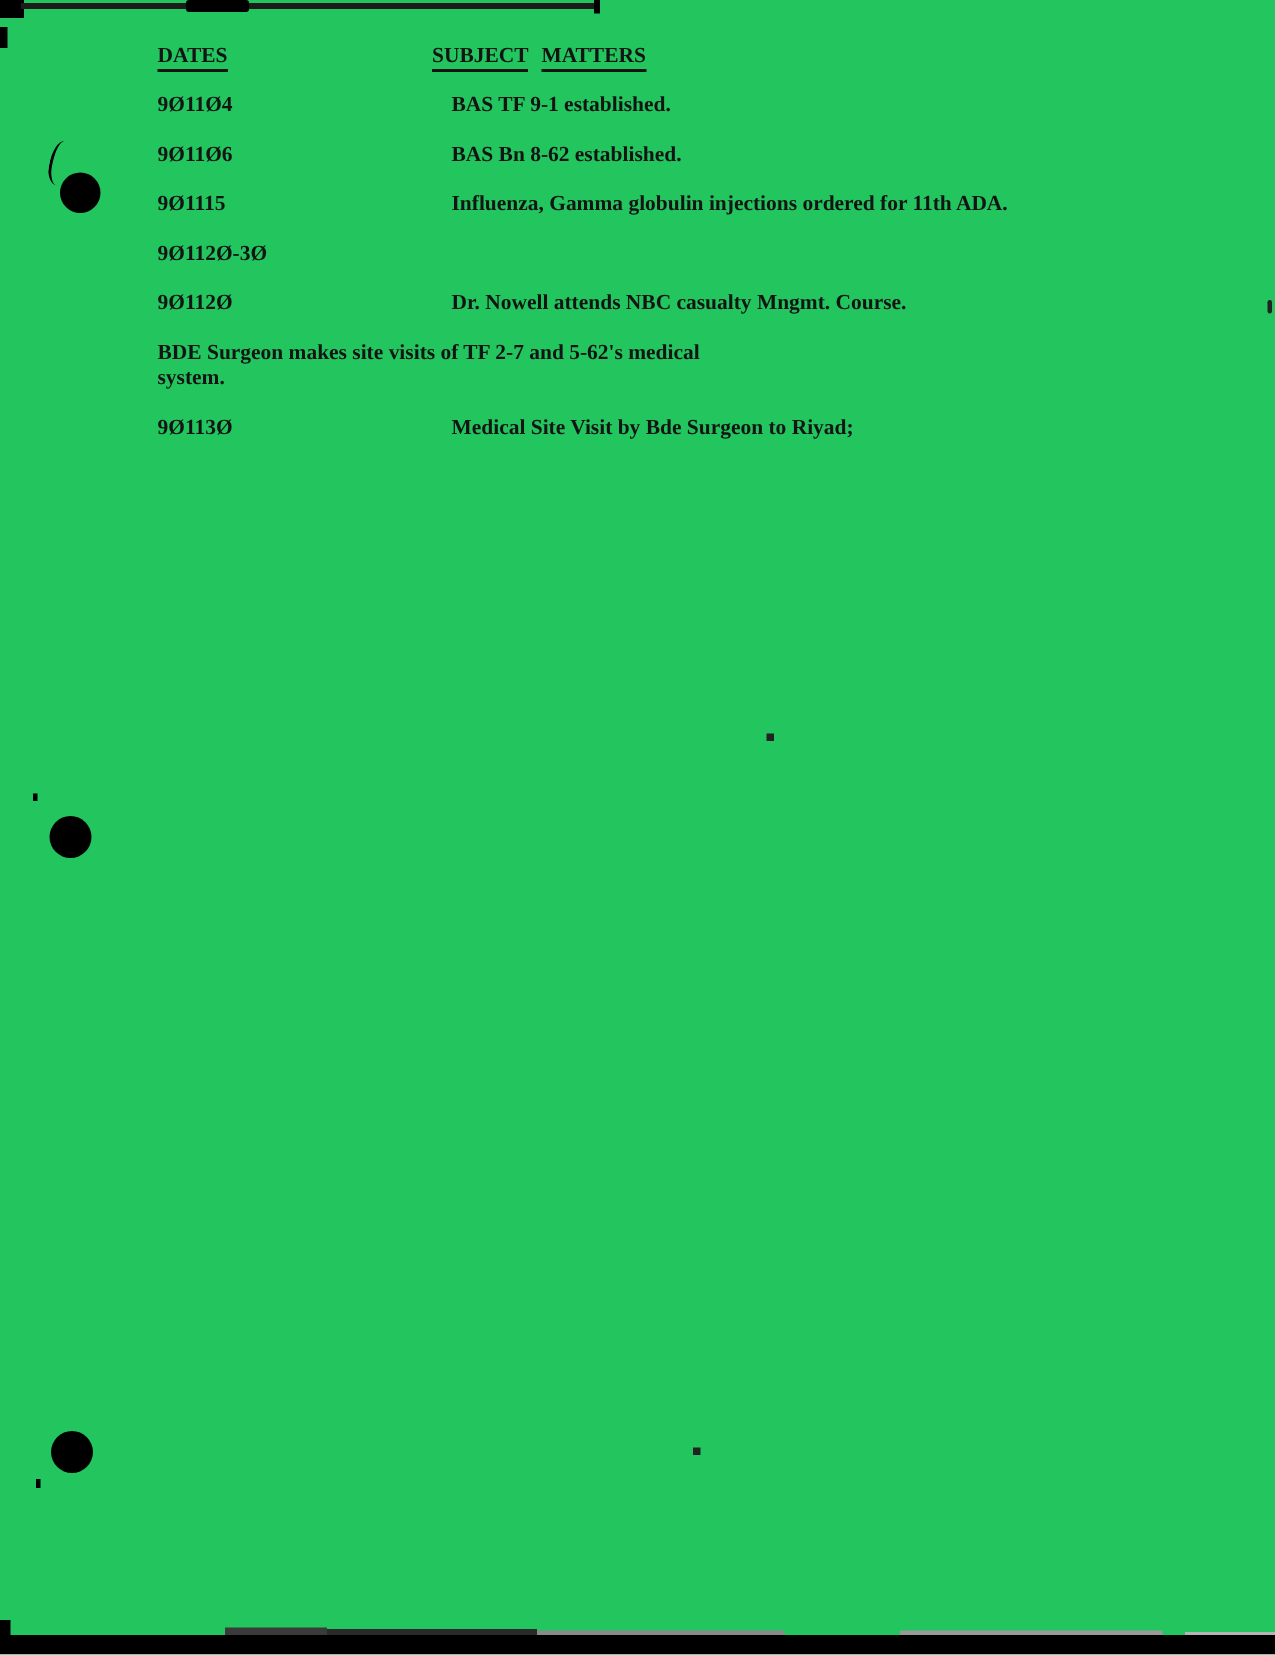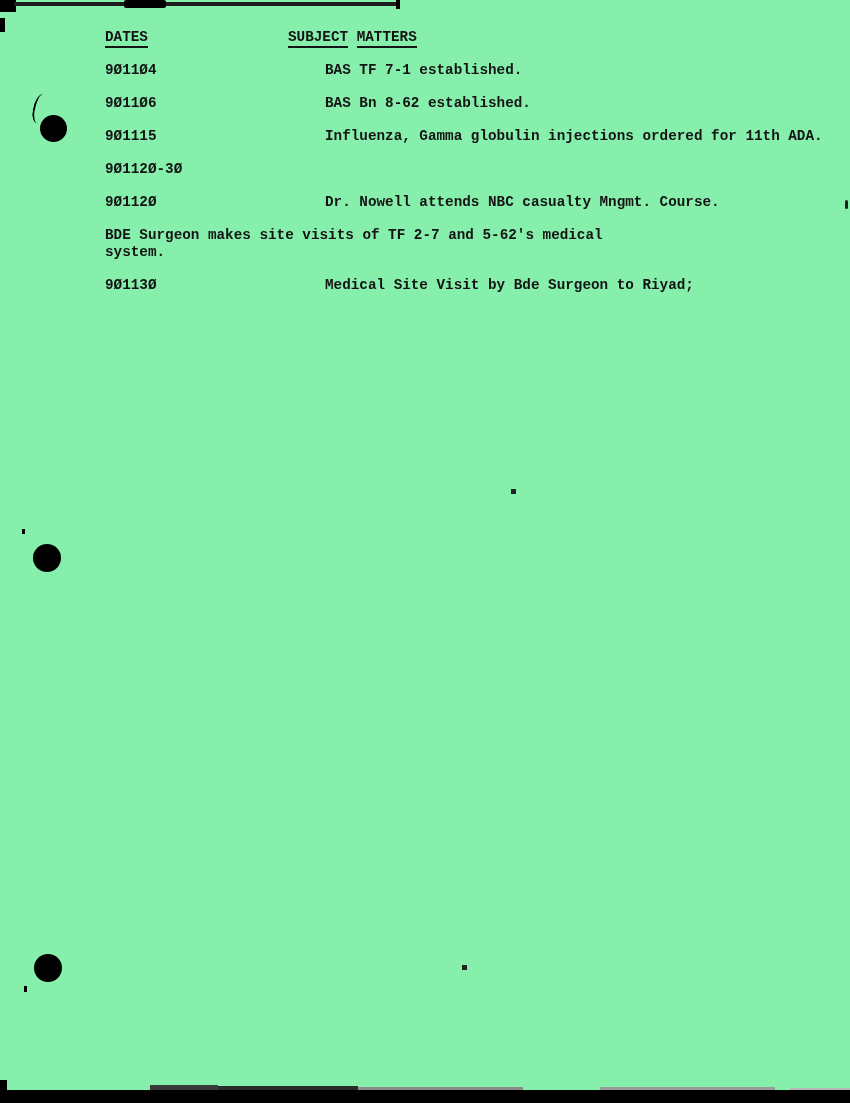--- a/index.html
+++ b/index.html
@@ -4,23 +4,23 @@
 <style>
   html, body {
     margin: 0;
     padding: 0;
     background: #ffffff;
   }
   #page {
     position: relative;
     width: 850px;
     height: 1103px;
-    background: #86efac;
+    background: #22c55e;
     overflow: hidden;
-    font-family: Liberation Mono, monospace;
+    font-family: Liberation Serif, serif;
     font-weight: bold;
     font-size: 14.3px;
     line-height: 17px;
     color: #141414;
   }
   
   #doc-header {
     position: absolute;
     left: 105px;
     top: 29px;
@@ -35,21 +35,20 @@
   .hdr-word-gap { display: inline-block; width: 8.6px; }
   #rows {
     position: absolute;
     left: 105px;
     top: 62px;
     width: 740px;
   }
   .log-row {
     display: flex;
     margin-bottom: 16px;
-    gap: 24px;
   }
   .date-cell {
     width: 196px;
     flex-shrink: 0;
     white-space: pre;
   }
   .subject-cell {
     width: 544px;
     white-space: pre-wrap;
   }
@@ -92,21 +91,21 @@
   <div class="artifact" style="left:845px; top:200px; width:3px; height:9px; background:#222; border-radius:2px;"></div>
 
   <div id="doc-header">
     <div class="hdr-dates-col"><span class="hdr-underline">DATES</span></div>
     <div><span class="hdr-underline">SUBJECT</span><span class="hdr-word-gap"></span><span class="hdr-underline">MATTERS</span></div>
   </div>
 
   <div id="rows">
   <div class="log-row">
     <div class="date-cell">9Ø11Ø4</div>
-    <div class="subject-cell">BAS TF 7-1 established.</div>
+    <div class="subject-cell">BAS TF 9-1 established.</div>
   </div>
 
   <div class="log-row">
     <div class="date-cell">9Ø11Ø6</div>
     <div class="subject-cell">BAS Bn 8-62 established.</div>
   </div>
 
 
   <div class="log-row">
     <div class="date-cell">9Ø1115</div>

